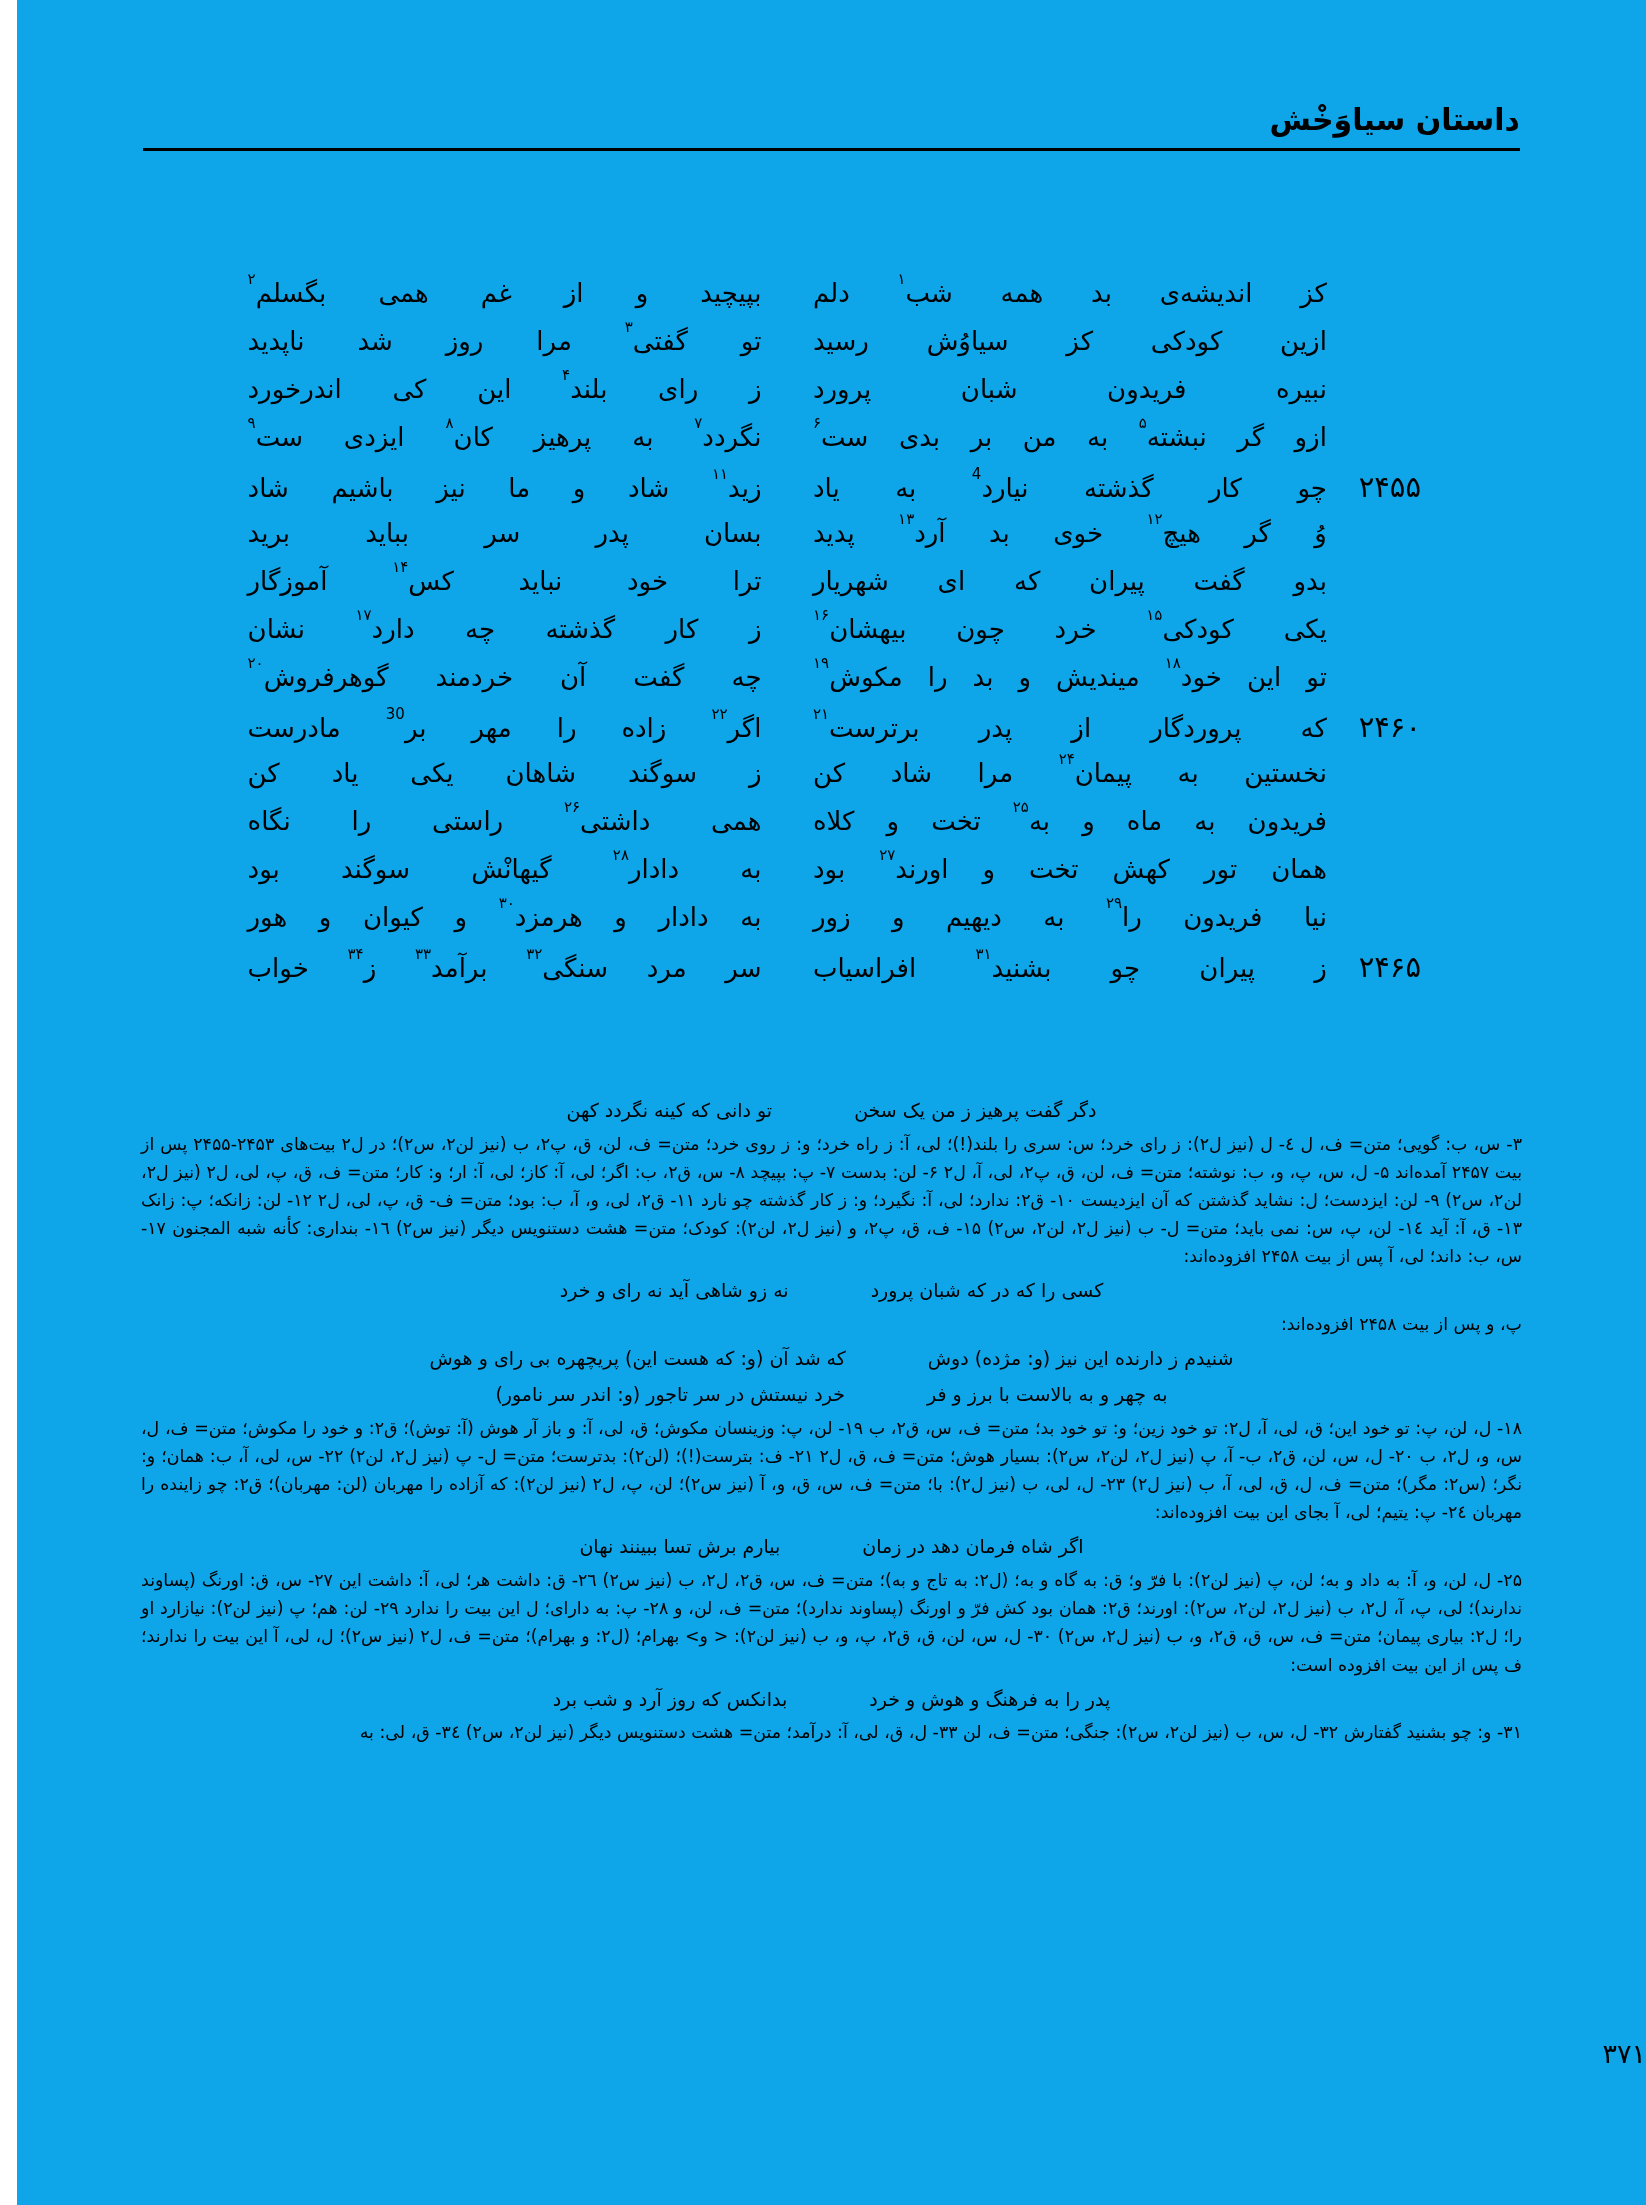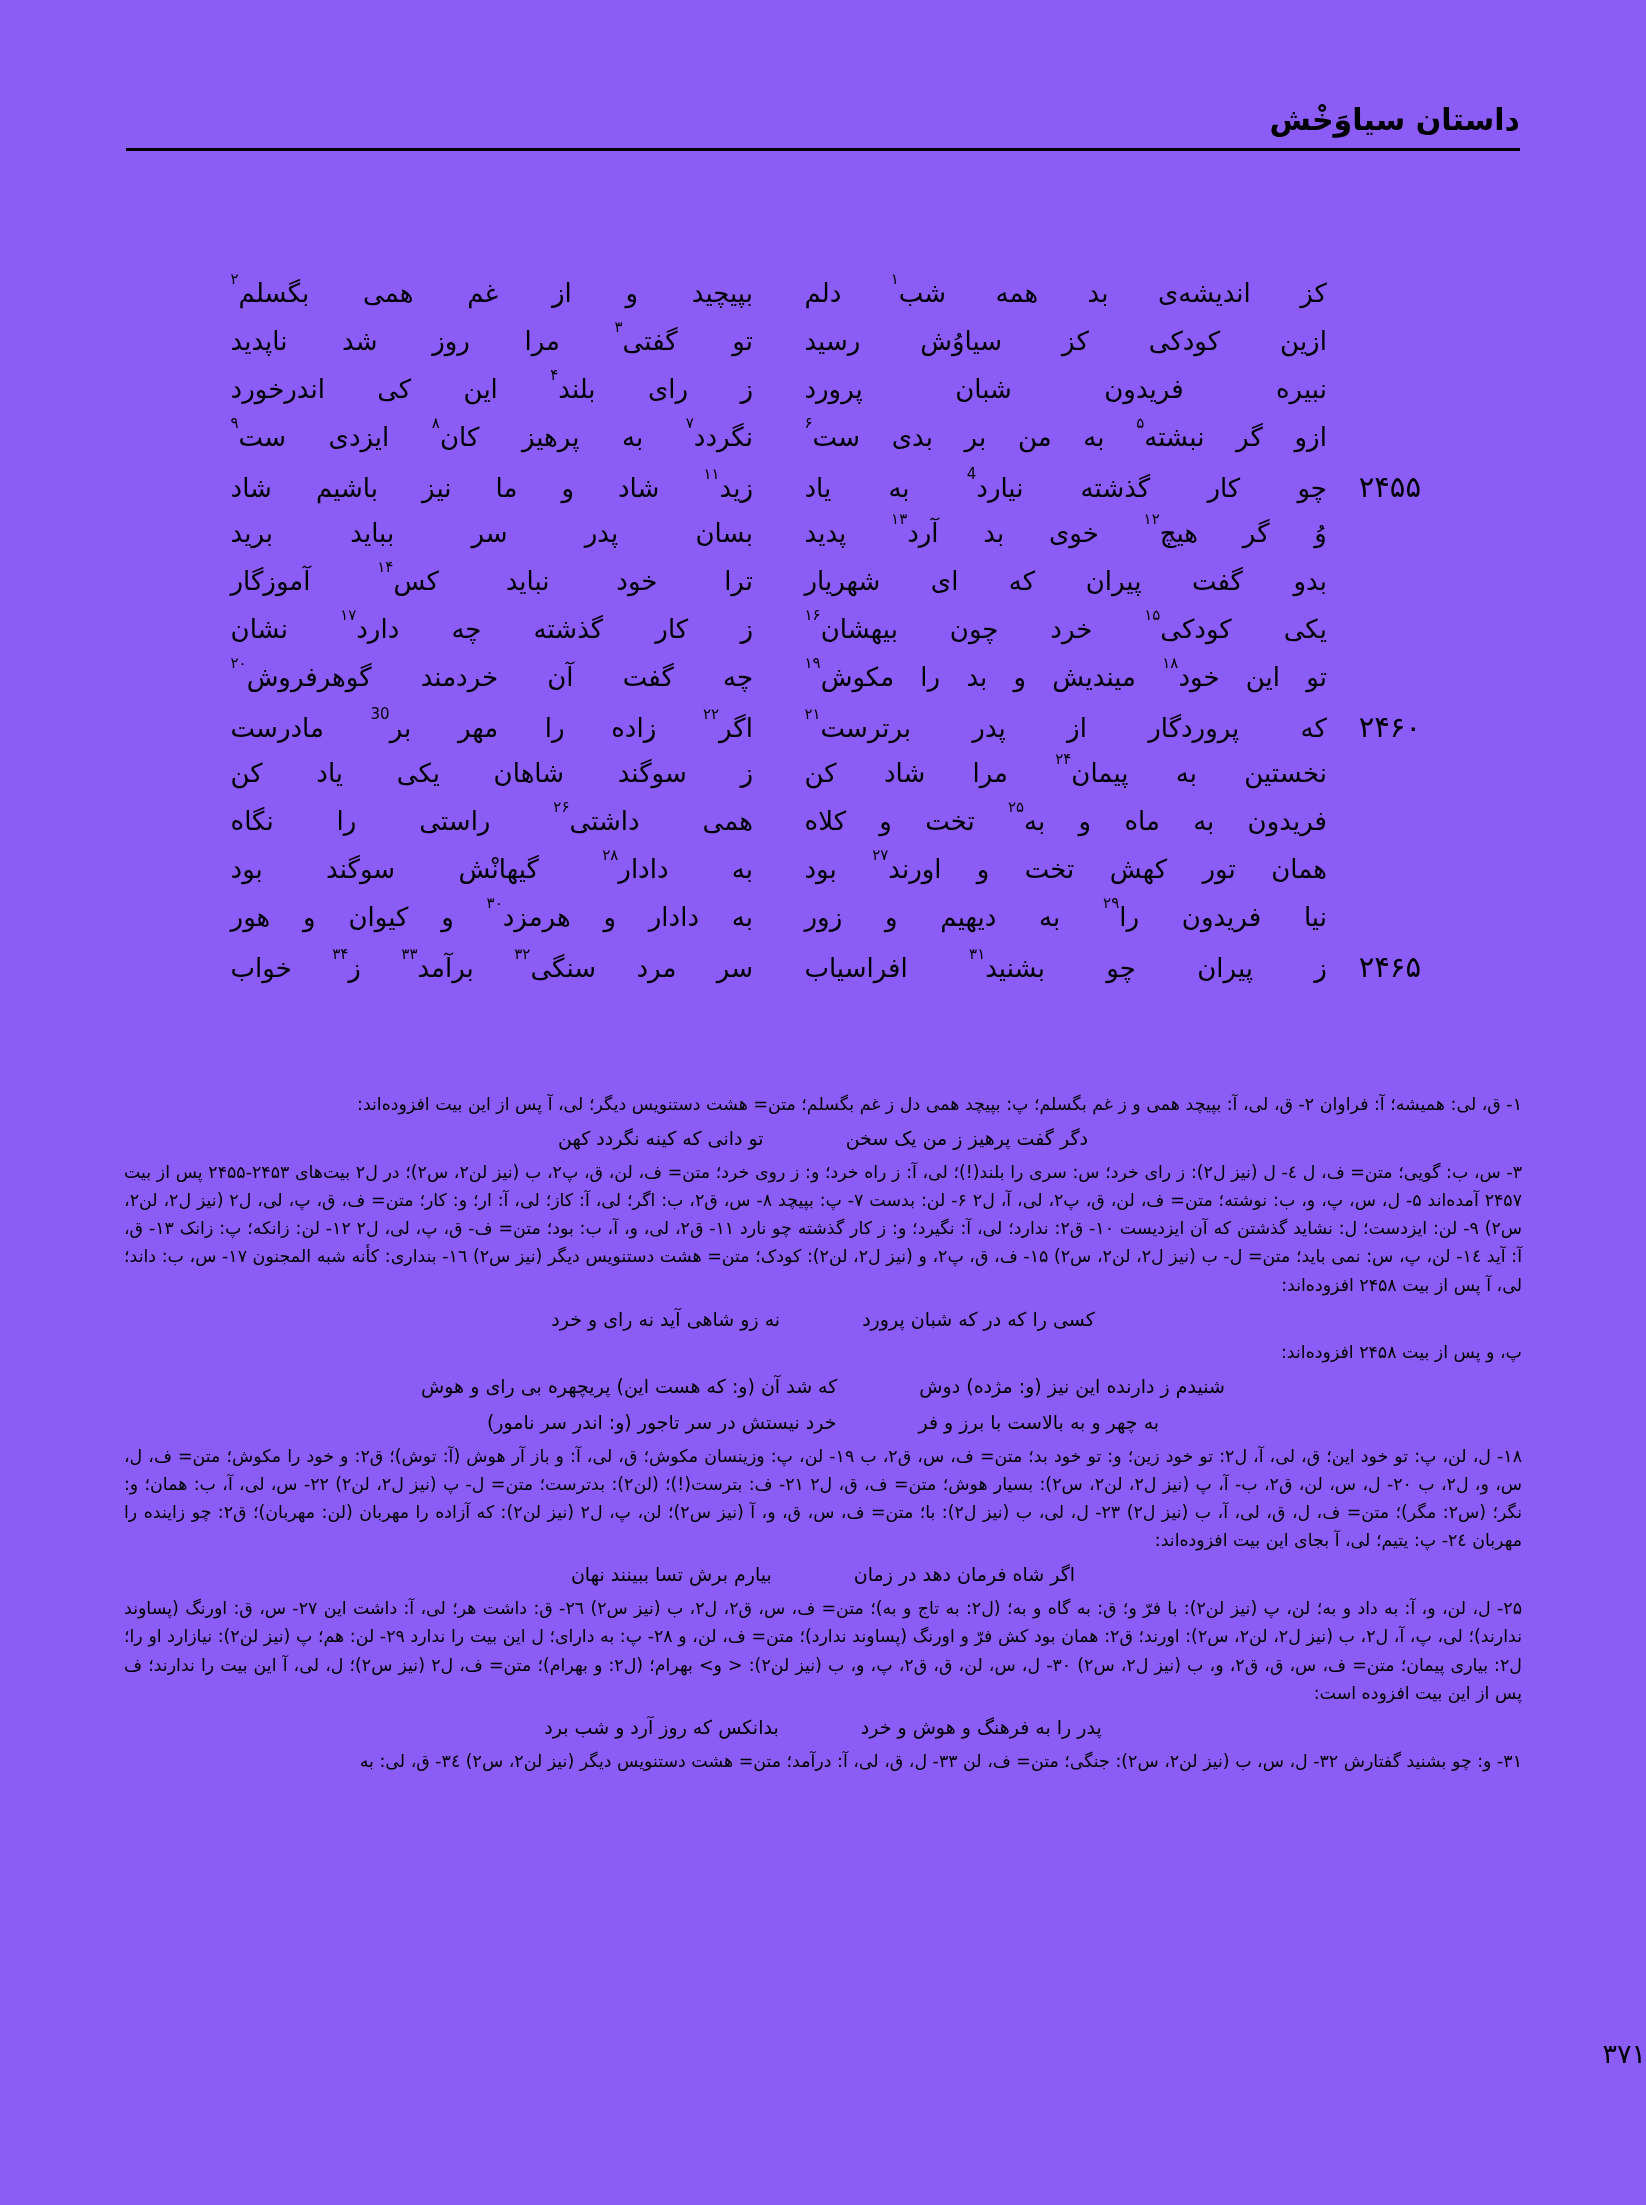--- a/index.html
+++ b/index.html
@@ -13,21 +13,22 @@
     height: 2205px;
     font-family: "DejaVu Sans", "Liberation Sans", sans-serif;
     color: #000000;
     position: relative;
     overflow: hidden;
   }
 
   .page {
     position: absolute;
     inset: 0;
-    background: #8b5cf6;
+    background: #0ea5e9;
+    margin-left: 17px;
   }
 
   
   .runhead-wrap {
     position: absolute;
     top: 102px;
     left: 126px;
     right: 126px;
   }
   .runhead {
@@ -417,21 +418,20 @@
           <span class="w">سنگی<span class="sup">۳۲</span></span>
           <span class="w">برآمد<span class="sup">۳۳</span></span>
           <span class="w">ز<span class="sup">۳۴</span></span>
           <span class="w">خواب</span>
         </div>
       </div>
     </div>
 
   <div class="apparatus">
 
-    <p class="app-para">۱- ق، لی: همیشه؛ آ: فراوان    ۲- ق، لی، آ: بپیچد همی و ز غم بگسلم؛ پ: بپیچد همی دل ز غم بگسلم؛ متن= هشت دستنویس دیگر؛ لی، آ پس از این بیت افزوده‌اند:</p>
 
     <div class="inserted-verse">
       <span class="iv-h">دگر گفت پرهیز ز من یک سخن</span>
       <span class="iv-h">تو دانی که کینه نگردد کهن</span>
     </div>
 
     <p class="app-para">۳- س، ب: گویی؛ متن= ف، ل    ٤- ل (نیز ل۲): ز رای خرد؛ س: سری را بلند(!)؛ لی، آ: ز راه خرد؛ و: ز روی خرد؛ متن= ف، لن، ق، پ۲، ب (نیز لن۲، س۲)؛ در ل۲ بیت‌های ۲۴۵۳-۲۴۵۵ پس از بیت ۲۴۵۷ آمده‌اند    ۵- ل، س، پ، و، ب: نوشته؛ متن= ف، لن، ق، پ۲، لی، آ، ل۲    ۶- لن: بدست    ۷- پ: بپیچد    ۸- س، ق۲، ب: اگر؛ لی، آ: کاز؛ لی، آ: ار؛ و: کار؛ متن= ف، ق، پ، لی، ل۲ (نیز ل۲، لن۲، س۲)    ۹- لن: ایزدست؛ ل: نشاید گذشتن که آن ایزدیست    ۱۰- ق۲: ندارد؛ لی، آ: نگیرد؛ و: ز کار گذشته چو نارد    ۱۱- ق۲، لی، و، آ، ب: بود؛ متن= ف- ق، پ، لی، ل۲    ۱۲- لن: زانکه؛ پ: زانک    ۱۳- ق، آ: آید    ۱٤- لن، پ، س: نمی باید؛ متن= ل- ب (نیز ل۲، لن۲، س۲)    ۱۵- ف، ق، پ۲، و (نیز ل۲، لن۲): کودک؛ متن= هشت دستنویس دیگر (نیز س۲)    ۱٦- بنداری: کأنه شبه المجنون    ۱۷- س، ب: داند؛ لی، آ پس از بیت ۲۴۵۸ افزوده‌اند:</p>
 
     <div class="inserted-verse">
       <span class="iv-h">کسی را که در که شبان پرورد</span>

